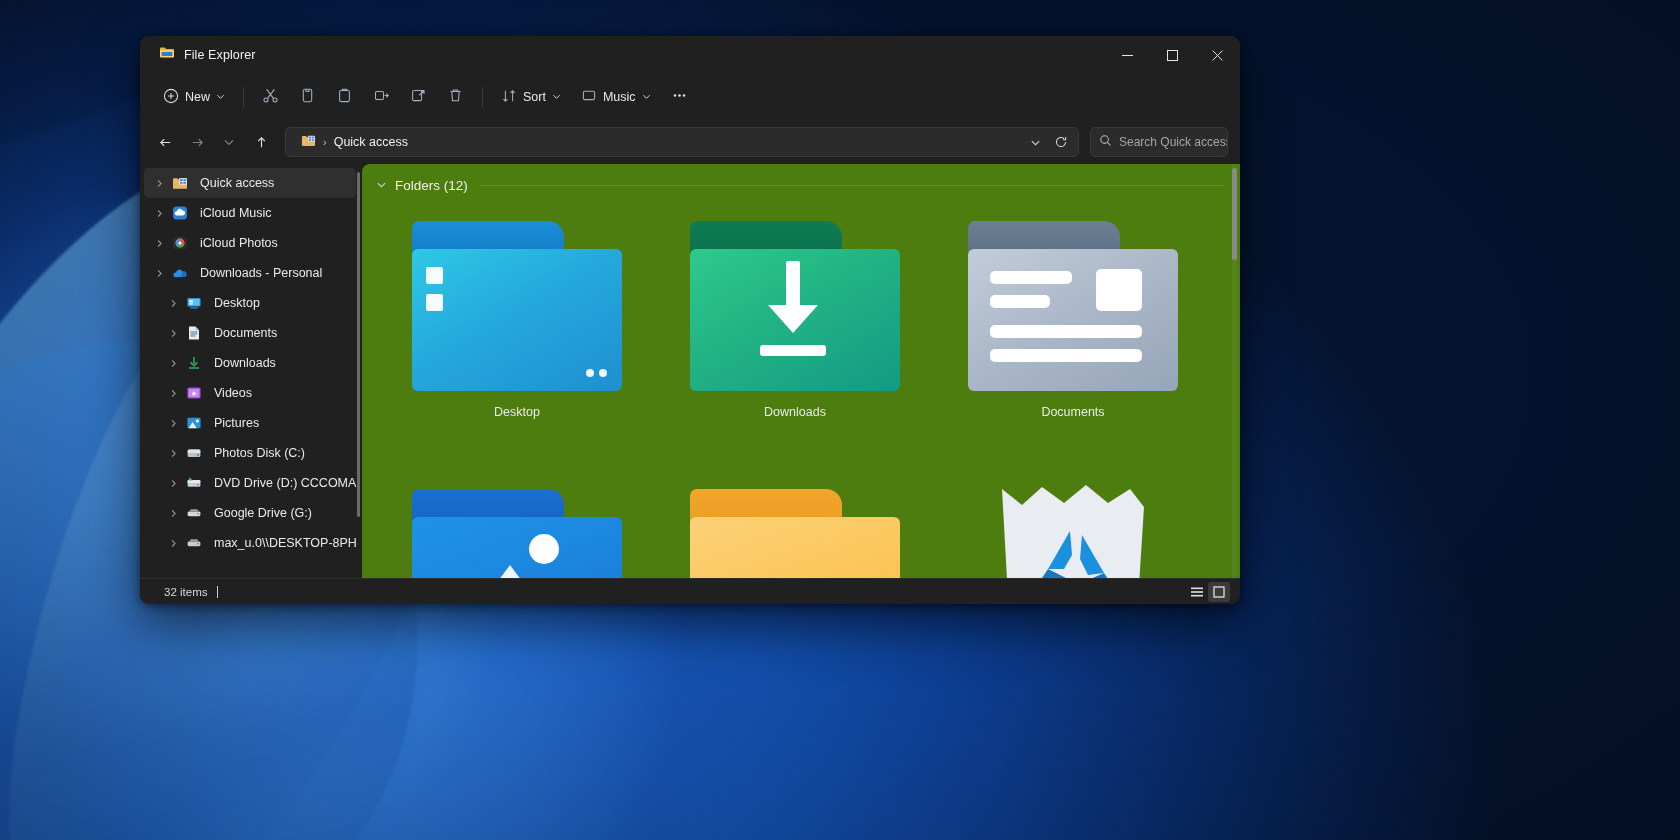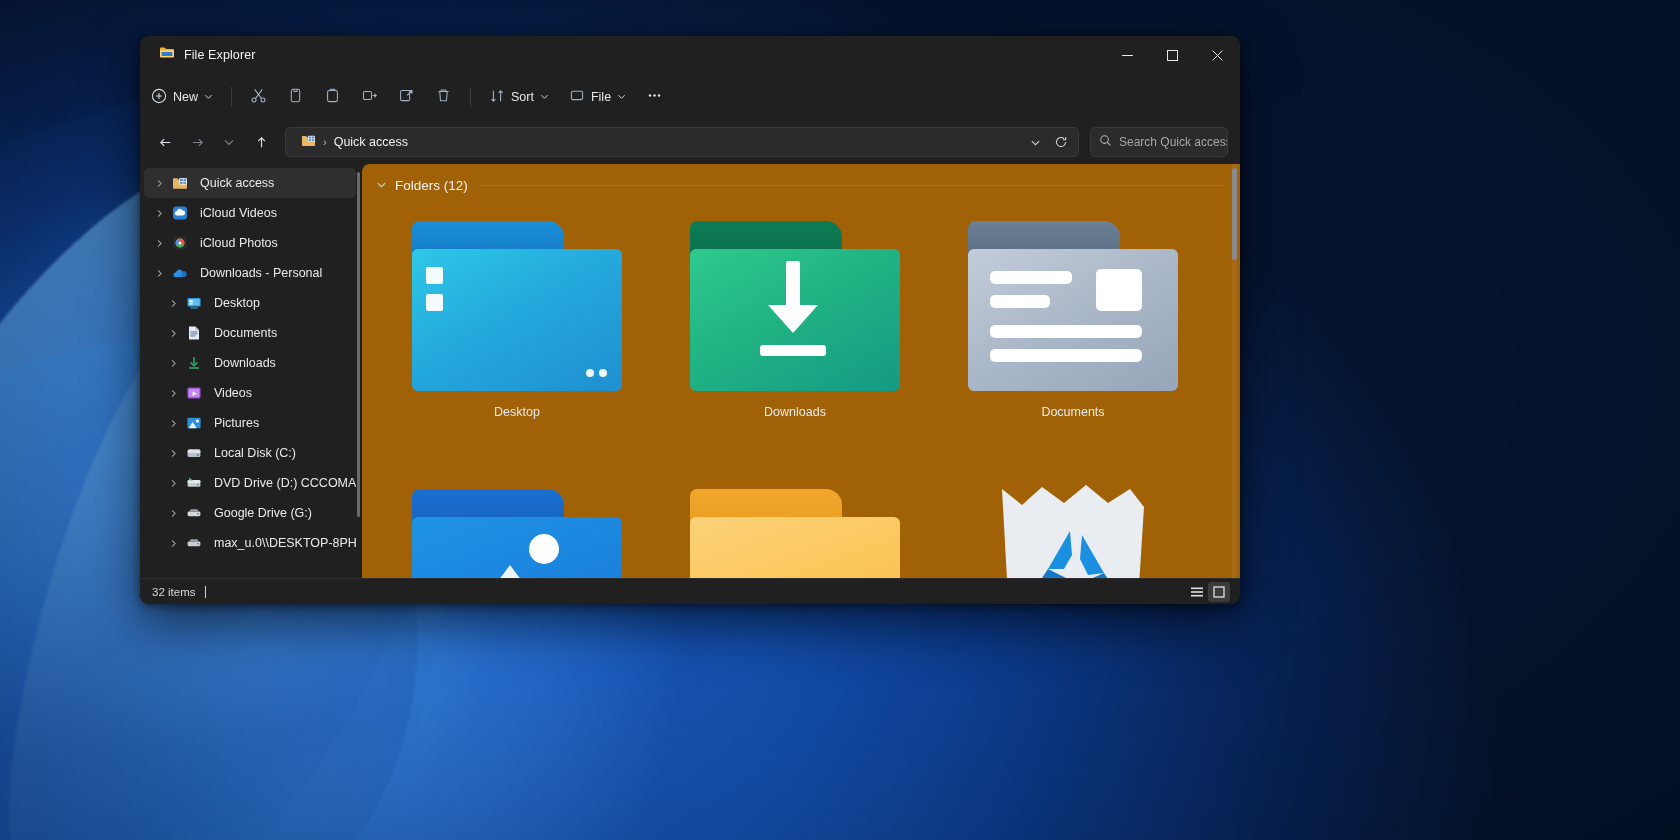--- a/index.html
+++ b/index.html
@@ -82,21 +82,21 @@
   .win-btn {
     width: 45px; height: 38px;
     display: flex; align-items: center; justify-content: center;
     color: #e6e6e6;
   }
 
   
   .cmdbar {
     height: 46px; flex: none;
     display: flex; align-items: center;
-    padding: 0 2px;
+    padding: 0 14px;
     gap: 2px;
   }
   .cmd-btn {
     height: 32px;
     display: flex; align-items: center; gap: 6px;
     padding: 0 9px;
     border-radius: 5px;
     color: #e8e8e8;
     font-size: 12.5px;
     white-space: nowrap;
@@ -205,21 +205,21 @@
     position: absolute;
     right: 2px; top: 8px;
     width: 3px; height: 345px;
     background: #6b6b6b;
     border-radius: 2px;
   }
 
   
   .content {
     flex: 1; min-width: 0;
-    background: #a16207;
+    background: #4d7c0f;
     border-top-left-radius: 8px;
     margin-right: 0;
     position: relative;
     overflow: hidden;
   }
   .group-head {
     display: flex; align-items: center; gap: 8px;
     padding: 14px 16px 0 14px;
   }
   .group-chev { font-size: 10px; color: #cfcfcf; }
@@ -274,21 +274,21 @@
     right: 3px; top: 0; bottom: 0;
     width: 5px;
     background: rgba(255,255,255,.05);
   }
 
   
   .statusbar {
     height: 26px; flex: none;
     background: #202020;
     display: flex; align-items: center;
-    padding: 0 10px 0 12px;
+    padding: 0 10px 0 24px;
     font-size: 11.5px; color: #d8d8d8;
     border-top: 1px solid rgba(255,255,255,.06);
   }
   .status-spacer { flex: 1; }
   .view-toggle {
     width: 22px; height: 20px;
     display: flex; align-items: center; justify-content: center;
     border-radius: 3px;
     color: #e0e0e0;
   }
@@ -425,21 +425,21 @@
             <path d="M1.5 3.5L5 7l3.5-3.5"></path>
           </svg>
       </span>
     </div>
     <div class="cmd-btn">
       <span class="icon-dim">
         <svg width="16" height="16" viewBox="0 0 16 16" fill="none" stroke="currentColor" stroke-width="1.05">
           <rect x="2.4" y="3.2" width="11.2" height="8.4" rx="1.3"></rect>
         </svg>
       </span>
-      <span class="lbl">File</span>
+      <span class="lbl">Music</span>
       <span>
         <svg width="9" height="9" viewBox="0 0 10 10" fill="none" stroke="#cfd8e3" stroke-width="1.1">
             <path d="M1.5 3.5L5 7l3.5-3.5"></path>
           </svg>
       </span>
     </div>
     <div class="cmd-btn">
       <span>
         <svg width="17" height="17" viewBox="0 0 17 17" fill="#e3e3e3">
           <circle cx="4" cy="8.5" r="1.25"></circle>
@@ -543,21 +543,21 @@
               <svg width="9" height="9" viewBox="0 0 10 10" fill="none" stroke="currentColor" stroke-width="1.2">
                 <path d="M3.4 1.6L6.8 5 3.4 8.4"></path>
               </svg>
             </span>
             <span class="nav-ico">
               <svg width="16" height="16" viewBox="0 0 16 16">
                 <rect x="1" y="1.6" width="14" height="12.8" rx="3.4" fill="#2b7fd4"></rect>
                 <path d="M4.6 10.4a2.1 2.1 0 0 1 .2-4.2 3 3 0 0 1 5.7-.6 2.4 2.4 0 0 1 .5 4.8z" fill="#fff"></path>
               </svg>
             </span>
-            <span class="nav-label">iCloud Videos</span>
+            <span class="nav-label">iCloud Music</span>
           </div>
           <div class="nav-item">
             <span class="chev">
               <svg width="9" height="9" viewBox="0 0 10 10" fill="none" stroke="currentColor" stroke-width="1.2">
                 <path d="M3.4 1.6L6.8 5 3.4 8.4"></path>
               </svg>
             </span>
             <span class="nav-ico">
               <svg width="16" height="16" viewBox="0 0 16 16">
                 <rect x="1" y="1.6" width="14" height="12.8" rx="3.4" fill="#2b2b2b"></rect>
@@ -673,21 +673,21 @@
                 <path d="M3.4 1.6L6.8 5 3.4 8.4"></path>
               </svg>
             </span>
             <span class="nav-ico">
               <svg width="16" height="16" viewBox="0 0 16 16">
                 <rect x="1.6" y="4.6" width="12.8" height="7.4" rx="1.6" fill="#b9c0c8"></rect>
                 <rect x="1.6" y="4.6" width="12.8" height="3.4" rx="1.6" fill="#dfe4ea"></rect>
                 <circle cx="12" cy="10" r=".9" fill="#6b7580"></circle>
               </svg>
             </span>
-            <span class="nav-label">Local Disk  (C:)</span>
+            <span class="nav-label">Photos Disk  (C:)</span>
           </div>
           <div class="nav-item indent">
             <span class="chev">
               <svg width="9" height="9" viewBox="0 0 10 10" fill="none" stroke="currentColor" stroke-width="1.2">
                 <path d="M3.4 1.6L6.8 5 3.4 8.4"></path>
               </svg>
             </span>
             <span class="nav-ico">
               <svg width="16" height="16" viewBox="0 0 16 16">
                 <rect x="1.6" y="5" width="12.8" height="6.8" rx="1.3" fill="#c5ccd4"></rect>

